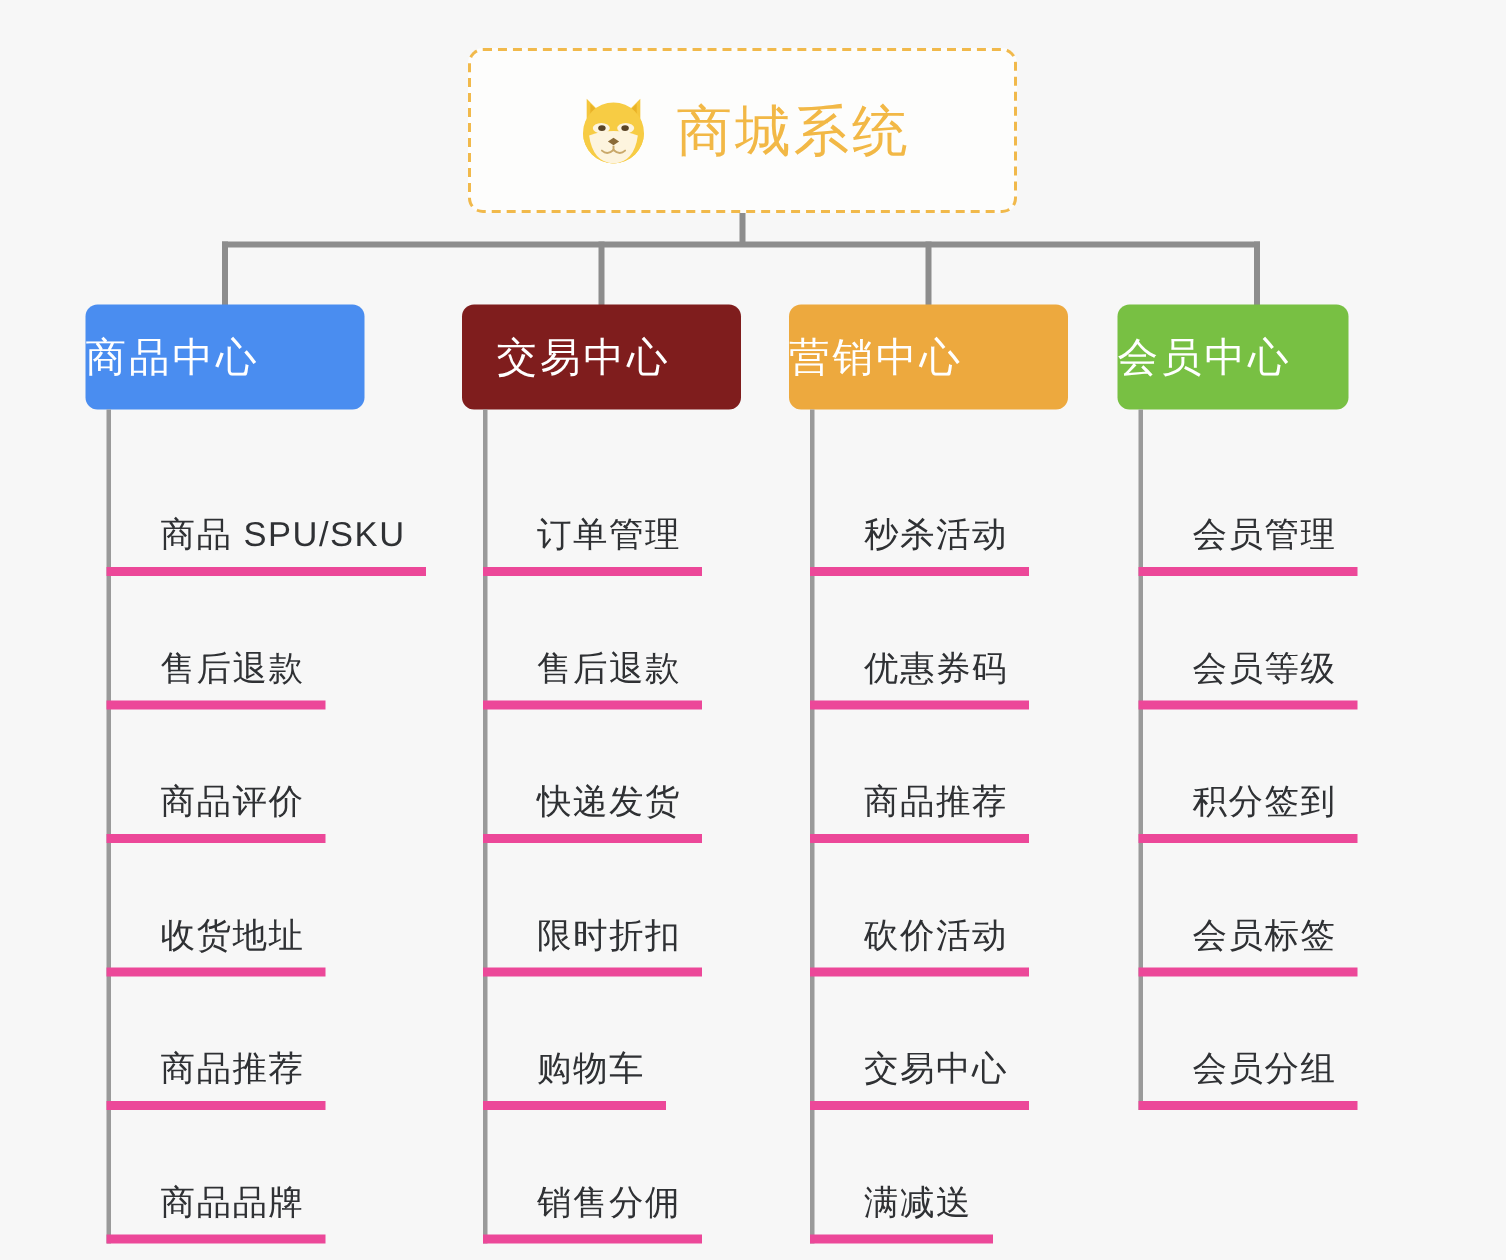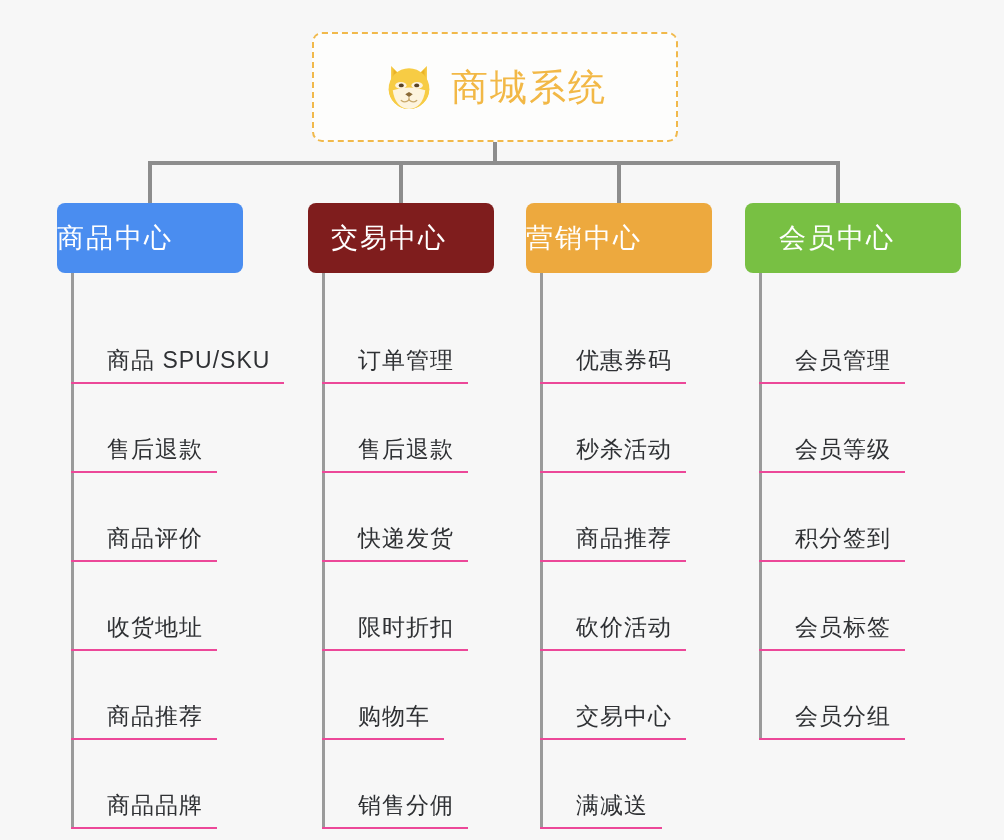--- a/index.html
+++ b/index.html
@@ -93,21 +93,21 @@
   .item {
     position: relative;
     height: 89px;
     box-sizing: border-box;
     display: flex;
     align-items: flex-end;
     padding-left: 0;
   }
   .item-inner {
     display: inline-block;
-    border-bottom: 2px solid #ec4899;
+    border-bottom: 6px solid #ec4899;
     padding: 0 14px 6px 36px;
     margin-left: 0;
   }
   .item-label {
     font-size: 23px;
     color: #2f3134;
     white-space: nowrap;
     letter-spacing: 1px;
   }
 </style>
@@ -198,42 +198,42 @@
     </div>
   </div>
 
   <div class="column" style="left:526px; width:240px;">
     <div class="cat-header" style="width:186px; background:#eda93e;">
       <span>营销中心</span>
     </div>
     <div class="branch">
       <div class="spine"></div>
       <div class="item">
+          <div class="item-inner"><span class="item-label">秒杀活动</span></div>
+        </div>
+      <div class="item">
           <div class="item-inner"><span class="item-label">优惠券码</span></div>
         </div>
       <div class="item">
-          <div class="item-inner"><span class="item-label">秒杀活动</span></div>
-        </div>
-      <div class="item">
           <div class="item-inner"><span class="item-label">商品推荐</span></div>
         </div>
       <div class="item">
           <div class="item-inner"><span class="item-label">砍价活动</span></div>
         </div>
       <div class="item">
           <div class="item-inner"><span class="item-label">交易中心</span></div>
         </div>
       <div class="item">
           <div class="item-inner"><span class="item-label">满减送</span></div>
         </div>
     </div>
   </div>
 
   <div class="column" style="left:745px; width:240px;">
-    <div class="cat-header" style="width:216px; background:#78c043;padding-left:34px;">
+    <div class="cat-header" style="width:154px; background:#78c043;">
       <span>会员中心</span>
     </div>
     <div class="branch">
       <div class="spine"></div>
       <div class="item">
           <div class="item-inner"><span class="item-label">会员管理</span></div>
         </div>
       <div class="item">
           <div class="item-inner"><span class="item-label">会员等级</span></div>
         </div>

